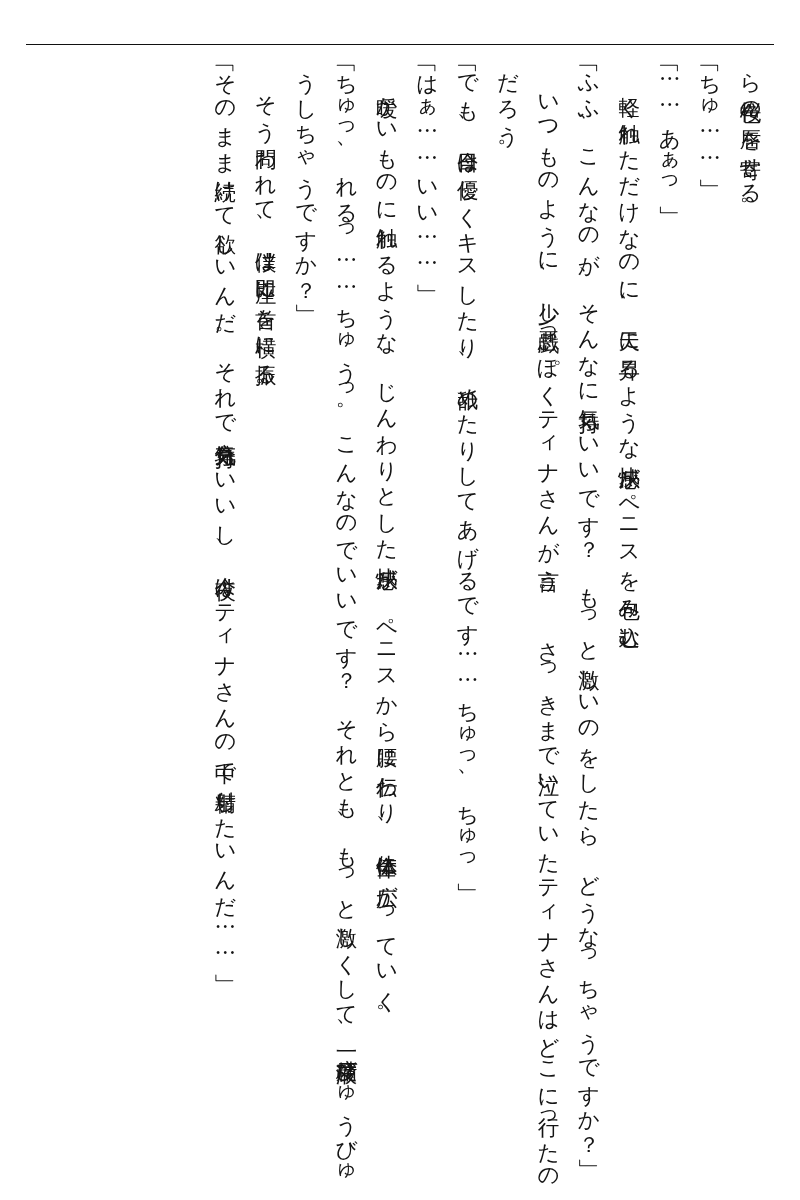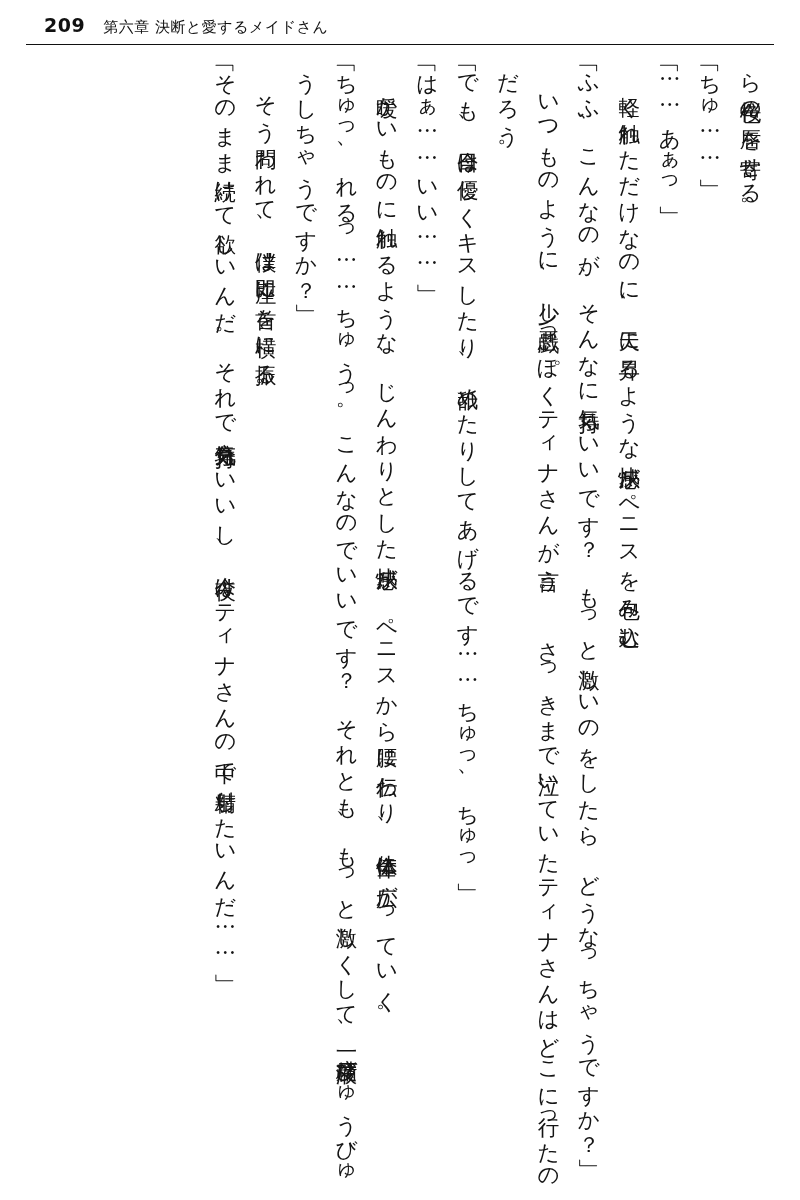--- a/index.html
+++ b/index.html
@@ -84,24 +84,20 @@
   }
   .vtext p.ind {
     text-indent: 1em;
   }
 </style>
 </head>
 <body>
 
 <div class="page">
 
-  <div class="header">
-    <span class="page-number">209</span>
-    <span class="chapter-title">第六章 決断と愛するメイドさん</span>
-  </div>
 
   <div class="rule"></div>
 
   <div class="body-area">
     <div class="vtext">
       <p>ら桜色の唇を寄せる。</p>
       <p>「ちゅ……」</p>
       <p>「……あぁっ」</p>
       <p class="ind">軽く触れただけなのに、天に昇るような快感がペニスを包み込む。</p>
       <p>「ふふ、こんなのが、そんなに気持ちいいです？　もっと激しいのをしたら、どうなっちゃうですか？」</p>

